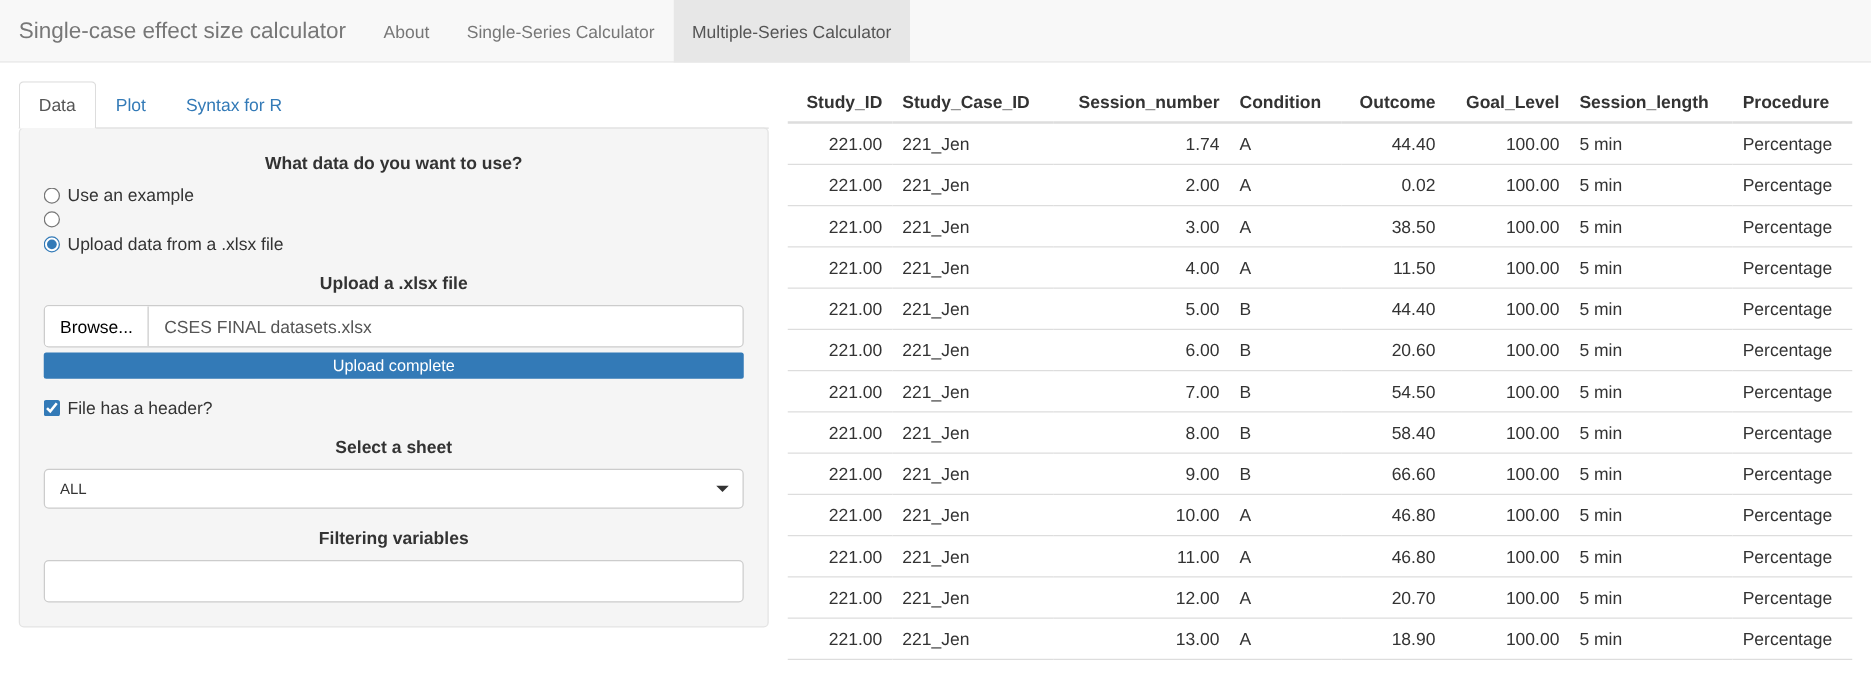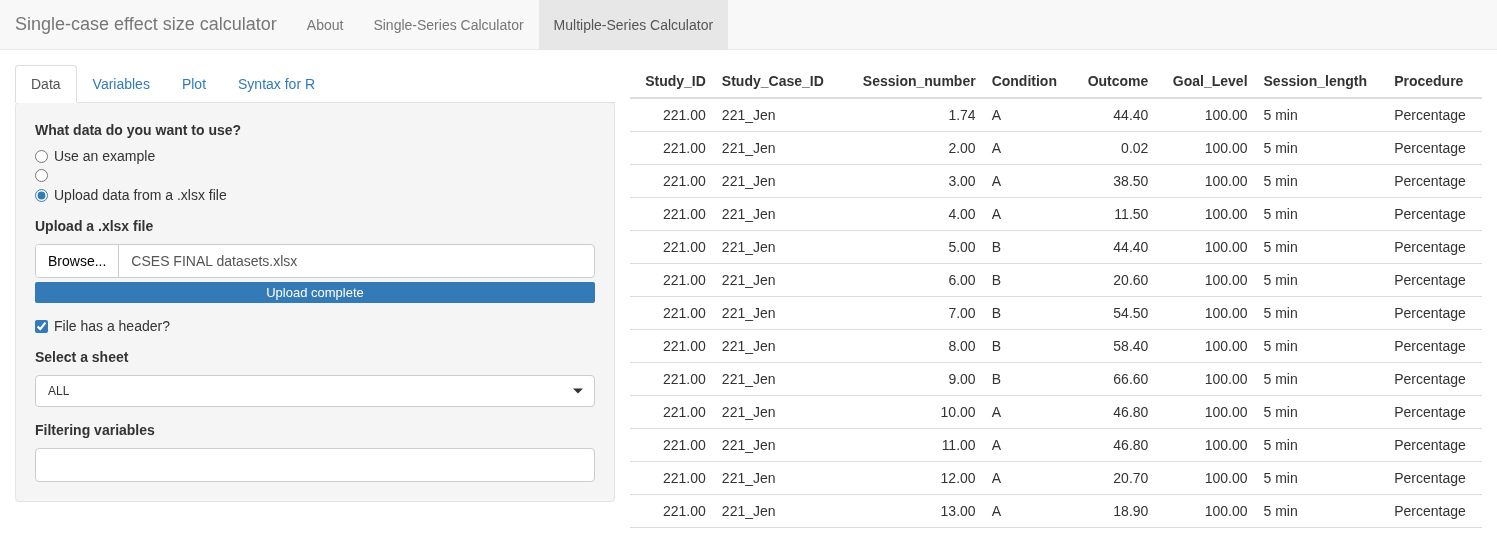--- a/index.html
+++ b/index.html
@@ -185,39 +185,39 @@
     td {
       padding: 8px;
       border-bottom: 1px solid #ddd;
       white-space: nowrap;
     }
     td.num {
       text-align: right;
     }
     .section-spacing {
       margin-bottom: 10px;
+      text-align: center;
     }
   </style>
 </head>
 <body>
 
 <div class="navbar">
   <div class="brand">Single-case effect size calculator</div>
   <div id="nav-items" style="display: flex;">
       <div class="nav-item">About</div>
       <div class="nav-item">Single-Series Calculator</div>
       <div class="nav-item active">Multiple-Series Calculator</div>
     </div>
 </div>
 
 <div class="container">
   <div class="left-panel">
     <div class="tabs" id="tabs">
         <div class="tab active">Data</div>
-        <div class="tab">Variables</div>
         <div class="tab">Plot</div>
         <div class="tab">Syntax for R</div>
       </div>
     <div class="well">
       <label class="form-label section-spacing">What data do you want to use?</label>
       <div class="radio-group" id="radio-group">
           <div class="radio-option">
             <input type="radio" name="datasrc" id="r0" style="">
             <label for="r0">Use an example</label>
           </div>

